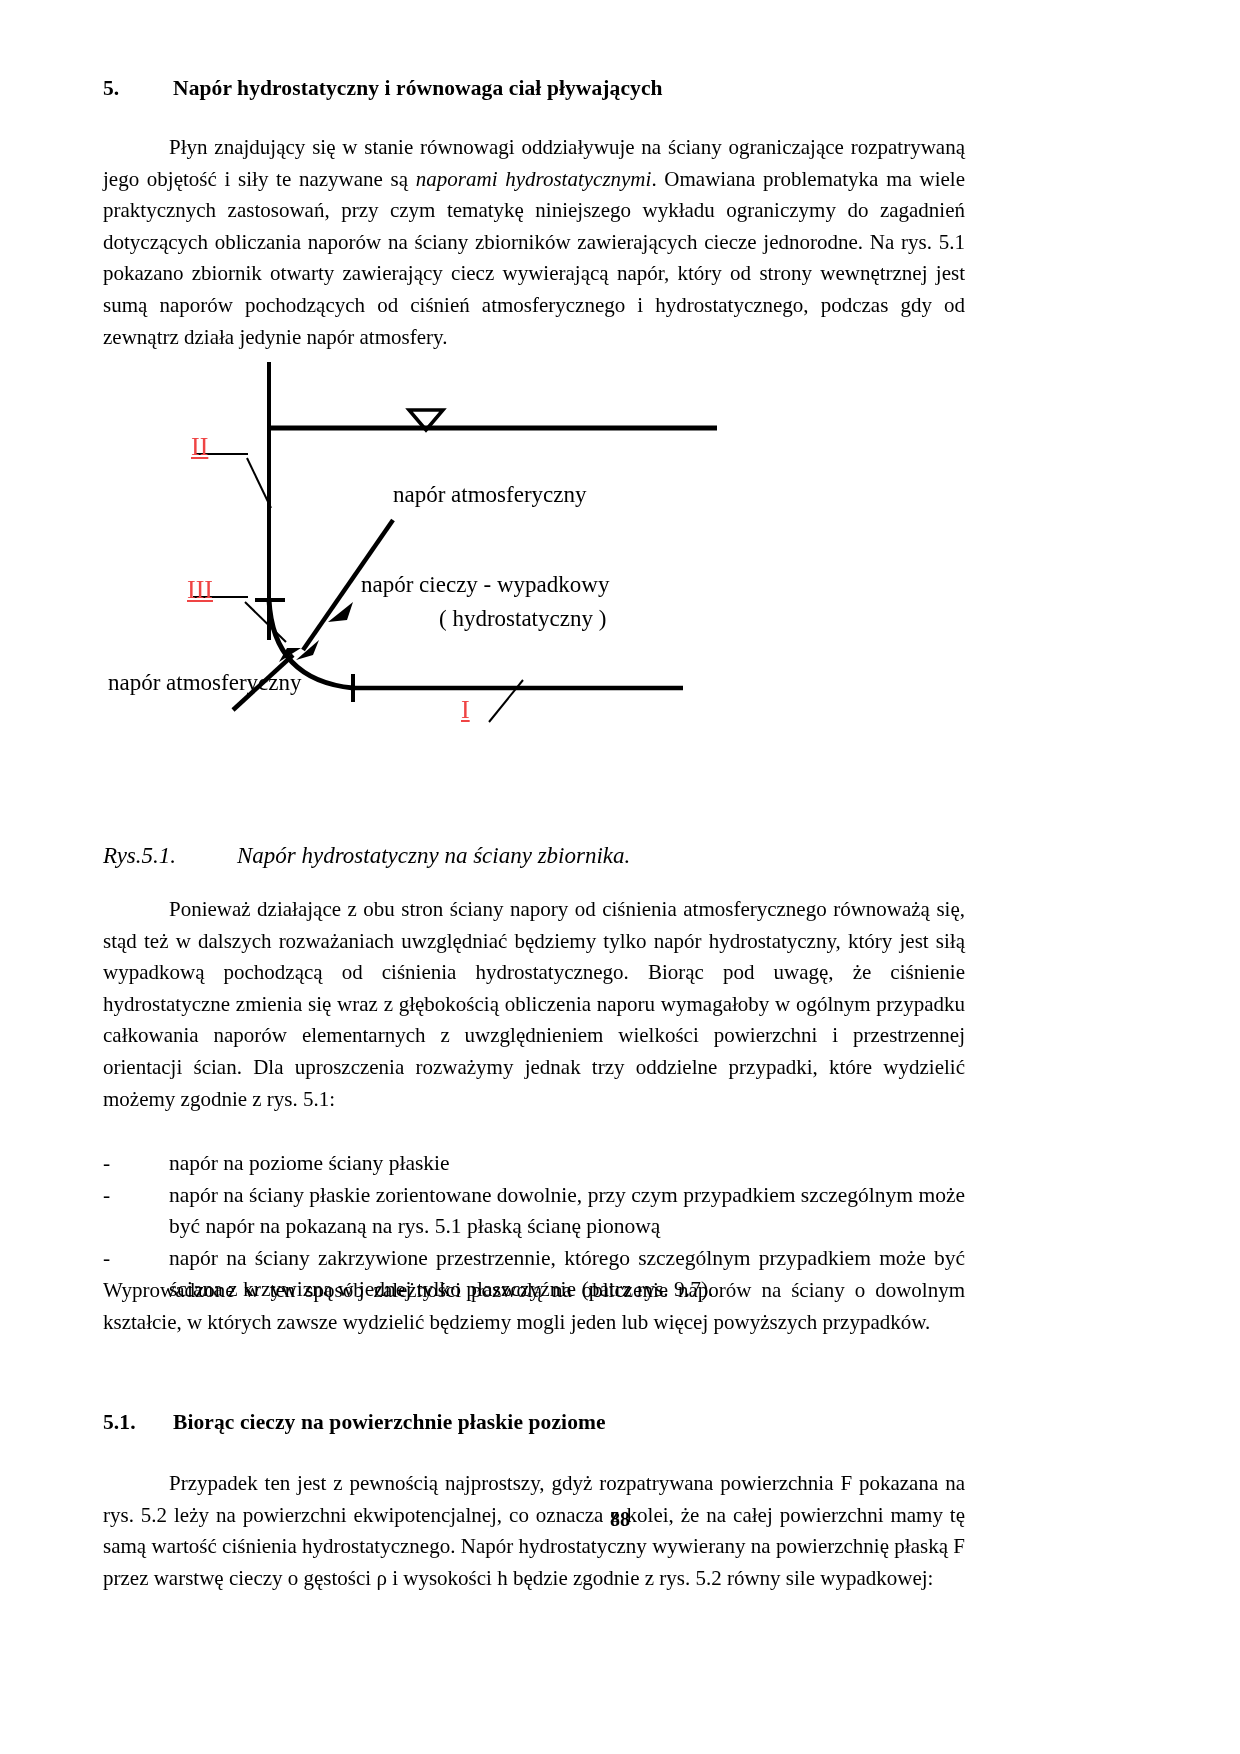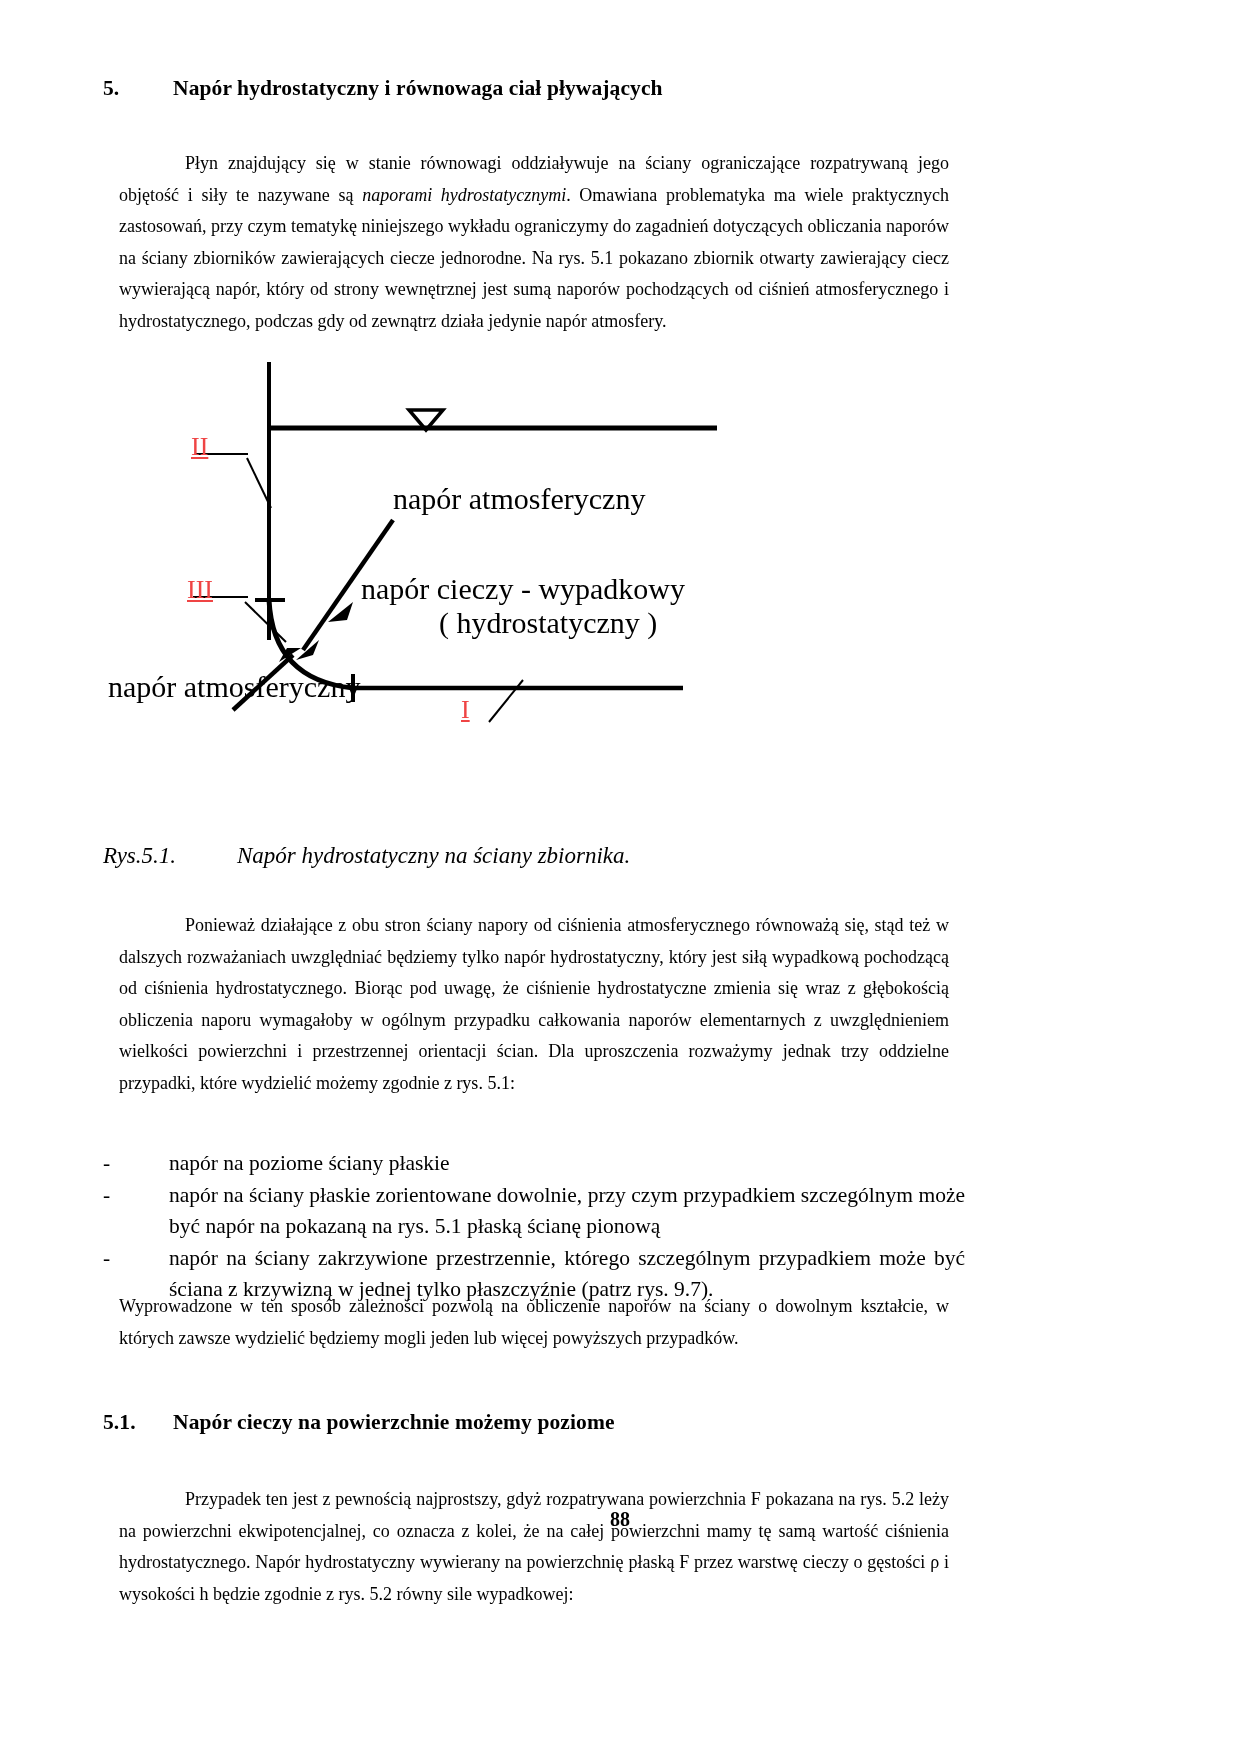--- a/index.html
+++ b/index.html
@@ -33,22 +33,22 @@
   .section-heading .num {
     width: 70px;
     flex: 0 0 70px;
   }
   .section-heading .ttl {
     flex: 1;
   }
 
   
   p.body {
-    margin: 16px;
-    font-size: 18px;
+    margin: 0;
+    font-size: 21px;
     line-height: 31.6px;
     text-align: justify;
     text-justify: inter-word;
   }
   p.body.indent {
     text-indent: 66px;
   }
   .it {
     font-style: italic;
   }
@@ -90,21 +90,21 @@
     height: 400px;
   }
   .figure svg {
     position: absolute;
     left: 0;
     top: 0;
   }
   .fig-label {
     position: absolute;
     font-family: "Liberation Serif", "DejaVu Serif", serif;
-    font-size: 30px;
+    font-size: 23px;
     white-space: nowrap;
     color: #000;
   }
   .fig-roman {
     position: absolute;
     font-family: "Liberation Serif", "DejaVu Serif", serif;
     font-size: 26px;
     white-space: nowrap;
     color: #ef4444;
     text-decoration: underline;
@@ -232,21 +232,21 @@
     </div>
   </div>
 
   <div class="content" style="top:1275px;">
     <p class="body">Wyprowadzone w ten sposób zależności pozwolą na obliczenie naporów na ściany o dowolnym kształcie, w których zawsze wydzielić będziemy mogli jeden lub więcej powyższych przypadków.</p>
   </div>
 
   <div class="content" style="top:1410px;">
     <div class="section-heading">
       <span class="num">5.1.</span>
-      <span class="ttl">Napór cieczy na powierzchnie możemy poziome</span>
+      <span class="ttl">Biorąc cieczy na powierzchnie płaskie poziome</span>
     </div>
   </div>
 
   <div class="content" style="top:1468px;">
     <p class="body indent">Przypadek ten jest z pewnością najprostszy, gdyż rozpatrywana powierzchnia F pokazana na rys. 5.2 leży na powierzchni ekwipotencjalnej, co oznacza z kolei, że na całej powierzchni mamy tę samą wartość ciśnienia hydrostatycznego. Napór hydrostatyczny wywierany na powierzchnię płaską F przez warstwę cieczy o gęstości ρ i wysokości h będzie zgodnie z rys. 5.2 równy sile wypadkowej:</p>
   </div>
 
 
   <div class="page-number">88</div>
 

